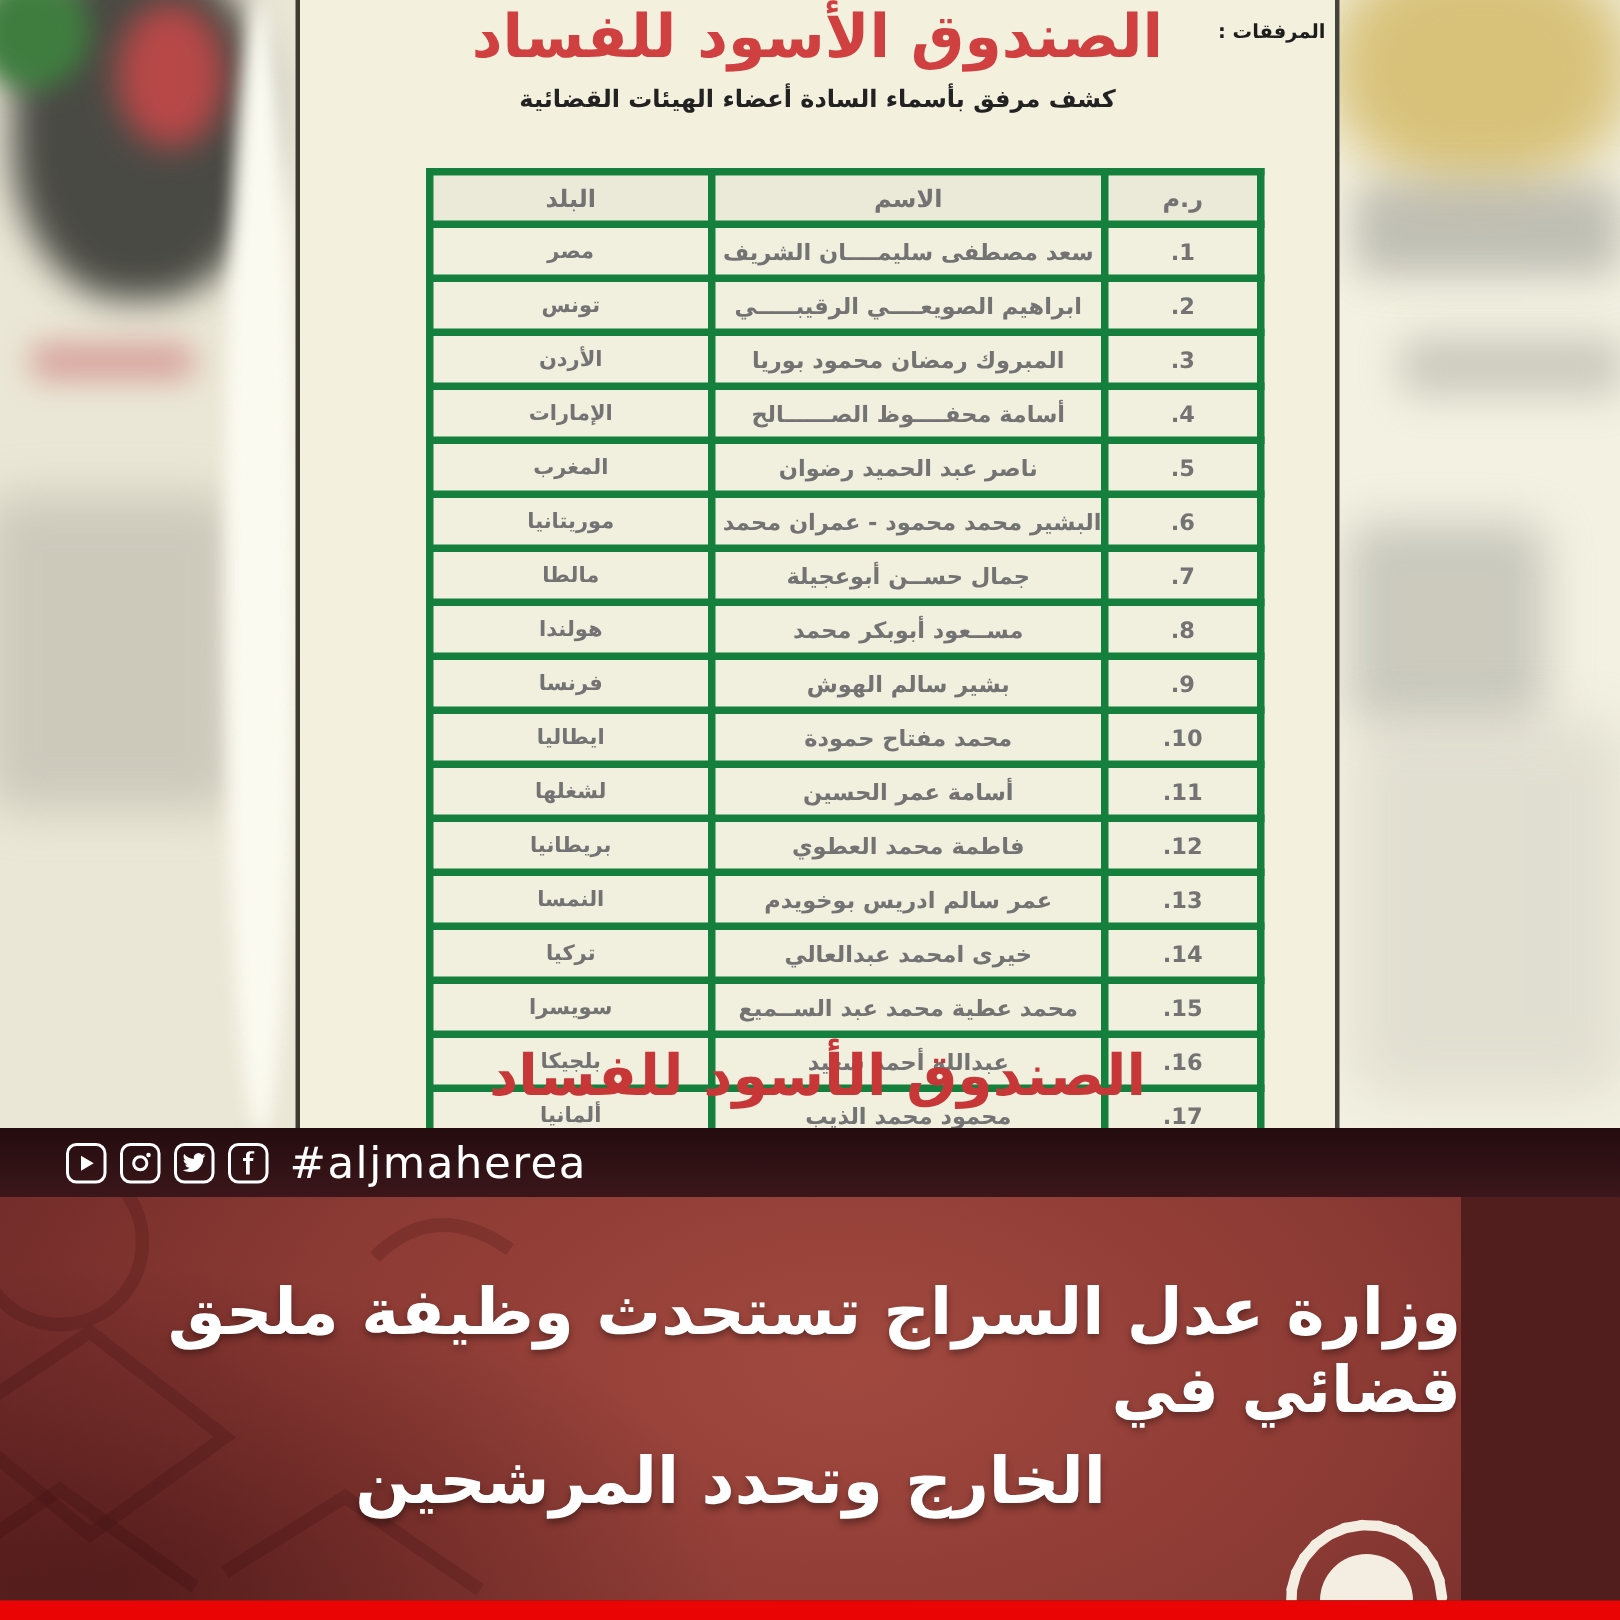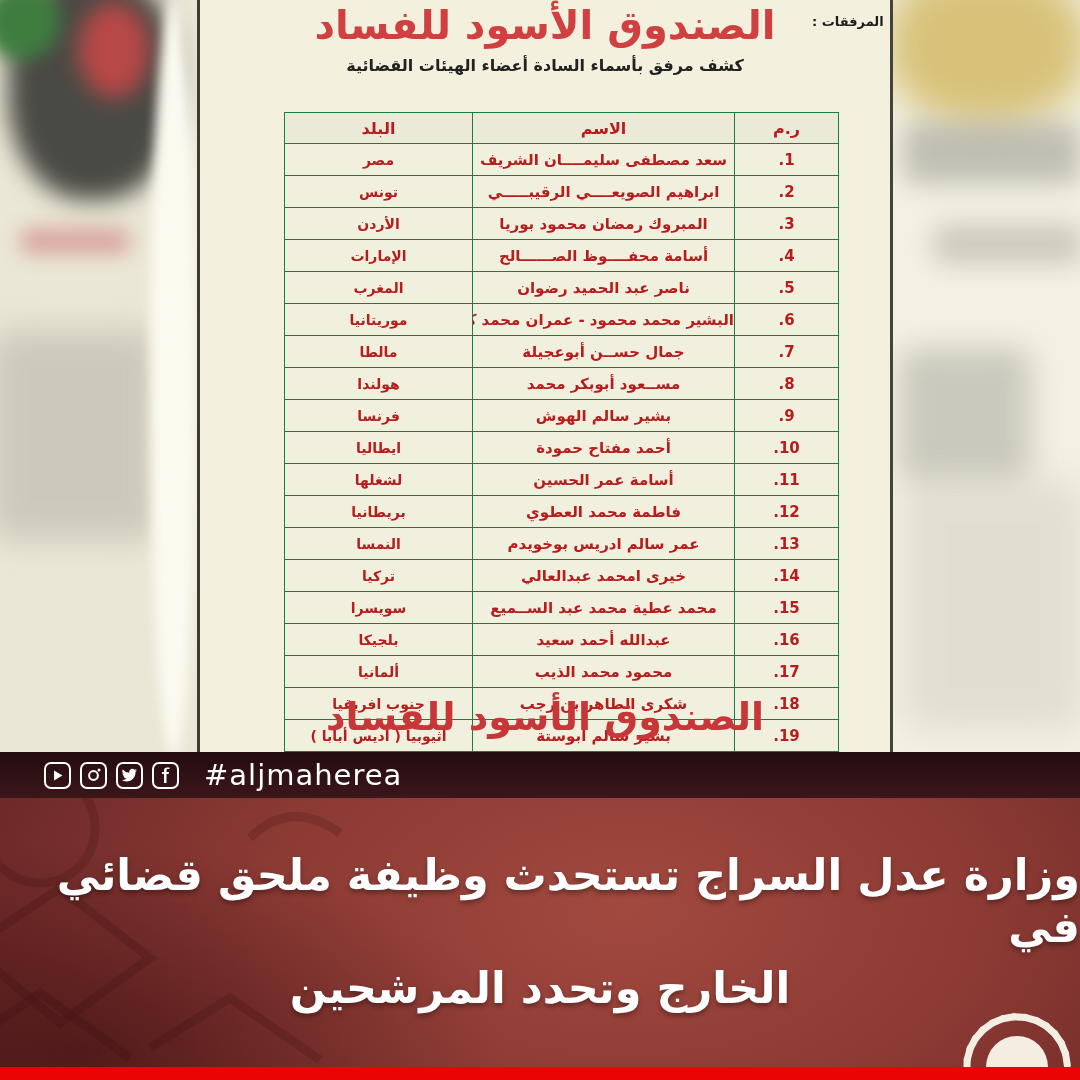--- a/index.html
+++ b/index.html
@@ -27,40 +27,40 @@
         border-left:3px solid #3c3c30;border-right:3px solid #44443a;box-sizing:border-box;direction:rtl;}
   .attachments{position:absolute;left:612px;top:14px;font-size:13px;font-weight:bold;color:#1d1d1d;direction:rtl;}
   .doc-title{position:absolute;left:0;top:2px;width:100%;text-align:center;
              font-size:40px;font-weight:bold;color:#d04040;direction:rtl;}
   .doc-sub{position:absolute;left:0;width:100%;text-align:center;font-weight:bold;color:#222;
            font-size:16px;direction:rtl;}
   .sub1{top:56px;} .sub2{top:84px;}
 
   table.cand{position:absolute;left:84px;top:112px;width:554px;border-collapse:collapse;direction:rtl;
              table-layout:fixed;}
-  table.cand th,table.cand td{border:1px solid #15803d;background:#f1efde;color:#b91c1c;
+  table.cand th,table.cand td{border:5px solid #15803d;background:#f1efde;color:#737373;
              font-weight:bold;text-align:center;padding:0;overflow:hidden;white-space:nowrap;}
   table.cand th{height:30px;font-size:16px;background:#ebe9d8;}
   table.cand td{height:31px;}
   td.c-no{font-size:15px;} td.c-name{font-size:15px;} td.c-country{font-size:14px;color:#26261f;}
   col.w-no{width:104px;} col.w-name{width:262px;} col.w-country{width:188px;}
 
   .watermark{position:absolute;left:0;top:695px;width:100%;text-align:center;
              font-size:38px;font-weight:bold;color:#c83737;direction:rtl;letter-spacing:1px;}
 
   
   .social-bar{position:absolute;left:0;top:752px;width:1080px;height:46px;
-              background:linear-gradient(180deg,#240c0f,#3b161a);display:flex;align-items:center;z-index:5;gap:11px;}
+              background:linear-gradient(180deg,#240c0f,#3b161a);display:flex;align-items:center;z-index:5;}
   .icons{display:flex;gap:9px;margin-left:44px;}
   .sicon{width:27px;height:27px;border:2px solid #fff;border-radius:7px;display:flex;
          align-items:center;justify-content:center;box-sizing:border-box;color:#fff;}
   .hashtag{color:#fff;font-size:29px;margin-left:14px;letter-spacing:1px;}
 
   
-  .red-section{position:absolute;left:0;top:798px;width:1080px;height:269px;overflow:hidden;
+  .red-section{position:absolute;left:0;top:798px;width:974px;height:269px;overflow:hidden;
     background:radial-gradient(900px 520px at 58% 42%, #a1493f 0%, #8c3a34 40%, #6e2a28 72%, #541e1e 100%);}
   .vignette{position:absolute;inset:0;background:radial-gradient(600px 300px at 8% 95%, rgba(40,5,8,.45), rgba(40,5,8,0) 70%);}
   .ornament{position:absolute;left:0;top:0;height:100%;width:420px;opacity:.5;}
   .caption{position:absolute;left:0;top:52px;width:100%;display:flex;flex-direction:column;
            align-items:center;gap:10px;direction:rtl;}
   .caption div{color:#fff;font-size:43px;font-weight:bold;text-shadow:0 3px 5px rgba(0,0,0,.35);
                line-height:1.2;}
   .calli{position:absolute;right:-12px;bottom:0;width:150px;height:72px;}
   .red-strip{position:absolute;left:0;top:1067px;width:1080px;height:13px;background:#ea0404;z-index:6;}
 </style>
@@ -145,21 +145,21 @@
             <td class="c-name">مســعود أبوبكر محمد</td>
             <td class="c-country">هولندا</td>
           </tr>
           <tr>
             <td class="c-no">9.</td>
             <td class="c-name">بشير سالم الهوش</td>
             <td class="c-country">فرنسا</td>
           </tr>
           <tr>
             <td class="c-no">10.</td>
-            <td class="c-name">أحمد مفتاح حمودة</td>
+            <td class="c-name">محمد مفتاح حمودة</td>
             <td class="c-country">ايطاليا</td>
           </tr>
           <tr>
             <td class="c-no">11.</td>
             <td class="c-name">أسامة عمر الحسين</td>
             <td class="c-country">لشغلها</td>
           </tr>
           <tr>
             <td class="c-no">12.</td>
             <td class="c-name">فاطمة محمد العطوي</td>

